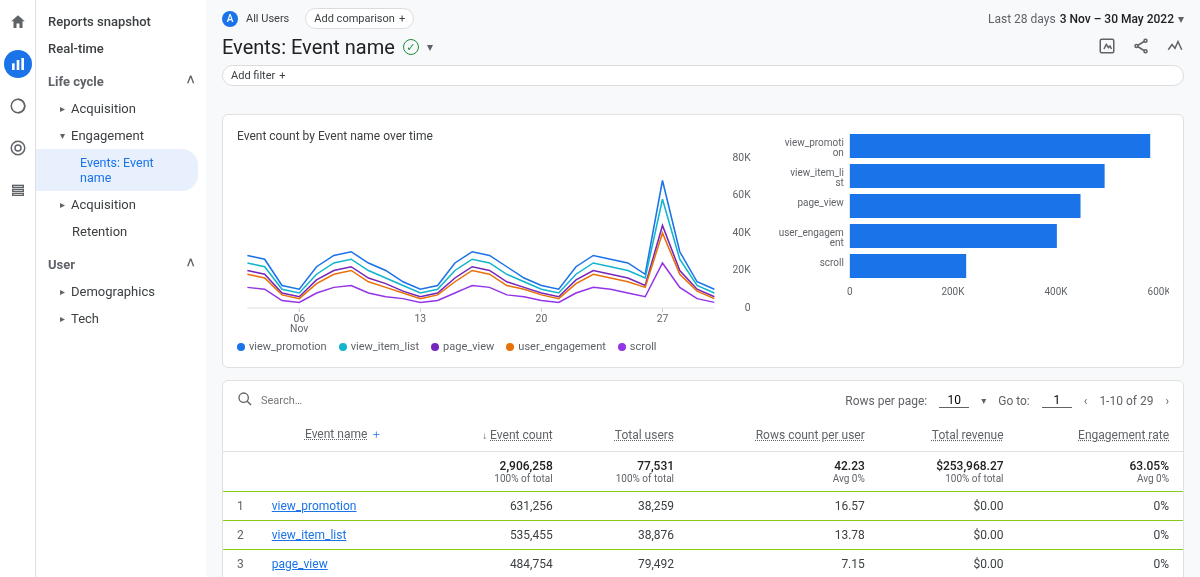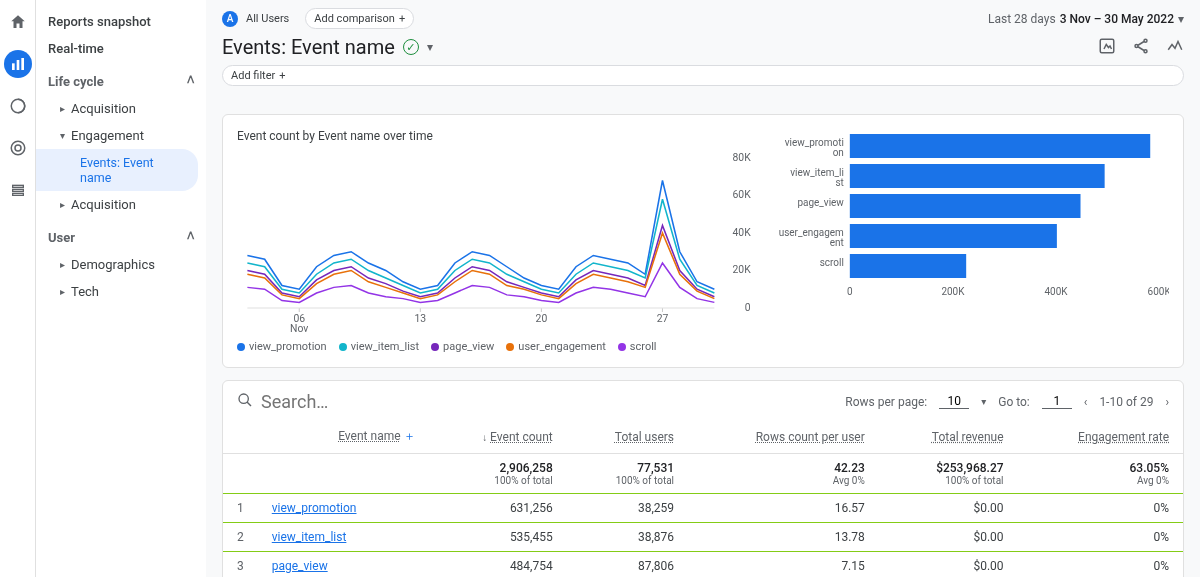--- a/index.html
+++ b/index.html
@@ -34,26 +34,26 @@
 .chart-bar{flex:1}
 .chart-title{font-size:12px;color:#3c4043;margin-bottom:10px}
 .line-svg{width:100%;height:180px}
 .bar-svg{width:100%;height:170px}
 .legend{display:flex;flex-wrap:wrap;gap:12px;font-size:11px;color:#5f6368;margin-top:4px}
 .lg{display:flex;align-items:center;gap:4px}
 .dot{width:8px;height:8px;border-radius:50%}
 .table-card{background:#fff;border:1px solid #e0e0e0;border-radius:6px;padding:10px 0}
 .table-toolbar{display:flex;justify-content:space-between;align-items:center;padding:0 14px 8px;font-size:12px;color:#5f6368}
 .search{display:flex;align-items:center;gap:8px}
-.search input{border:none;outline:none;font-size:18px;width:200px}
+.search input{border:none;outline:none;font-size:11px;width:200px}
 .pager{display:flex;align-items:center;gap:12px}
 .sel{border:none;border-bottom:1px solid #5f6368;background:none;font-size:12px;width:30px;text-align:center}
 table{width:100%;border-collapse:collapse;font-size:12px}
 th{text-align:right;padding:8px 14px;border-bottom:1px solid #e0e0e0;font-weight:400;color:#5f6368}
-th.name{text-align:right}
+th.name{text-align:center}
 th .u{text-decoration:underline dotted;cursor:pointer}
 td{text-align:right;padding:7px 14px;border-bottom:1px solid #84cc16}
 td.idx{width:30px;text-align:center;color:#5f6368}
 td.name{text-align:left}
 td.name a{color:#1a73e8;text-decoration:underline;cursor:pointer}
 .total-row td{font-weight:500;color:#202124}
 .total-row .sub{font-weight:400;font-size:10px;color:#5f6368;display:block}
 .plus-btn{color:#1a73e8;cursor:pointer}
 svg text{font-size:10px;fill:#5f6368}
 </style>
@@ -108,20 +108,21 @@
       </div>
     <div class="side-item side-sub">
         <span class="arrow">▾</span>
         <span>Engagement</span>
       </div>
     <div class="side-item side-sub2 active">Events: Event name</div>
     <div class="side-item side-sub">
         <span class="arrow">▸</span>
         <span>Acquisition</span>
       </div>
+    <div class="side-item side-sub" style="padding-left:36px">Retention</div>
     <div class="side-item section">
         <span>User</span>
         <span class="arrow">ᐱ</span>
       </div>
     <div class="side-item side-sub">
         <span class="arrow">▸</span>
         <span>Demographics</span>
       </div>
     <div class="side-item side-sub">
         <span class="arrow">▸</span>
@@ -293,21 +294,21 @@
               <td>535,455</td>
               <td>38,876</td>
               <td>13.78</td>
               <td>$0.00</td>
               <td>0%</td>
             </tr>
             <tr>
               <td class="idx">3</td>
               <td class="name"><a>page_view</a></td>
               <td>484,754</td>
-              <td>87,806</td>
+              <td>79,492</td>
               <td>7.15</td>
               <td>$0.00</td>
               <td>0%</td>
             </tr>
             <tr>
               <td class="idx">4</td>
               <td class="name"><a>user_engagement</a></td>
               <td>435,085</td>
               <td>51,114</td>
               <td>8.59</td>

